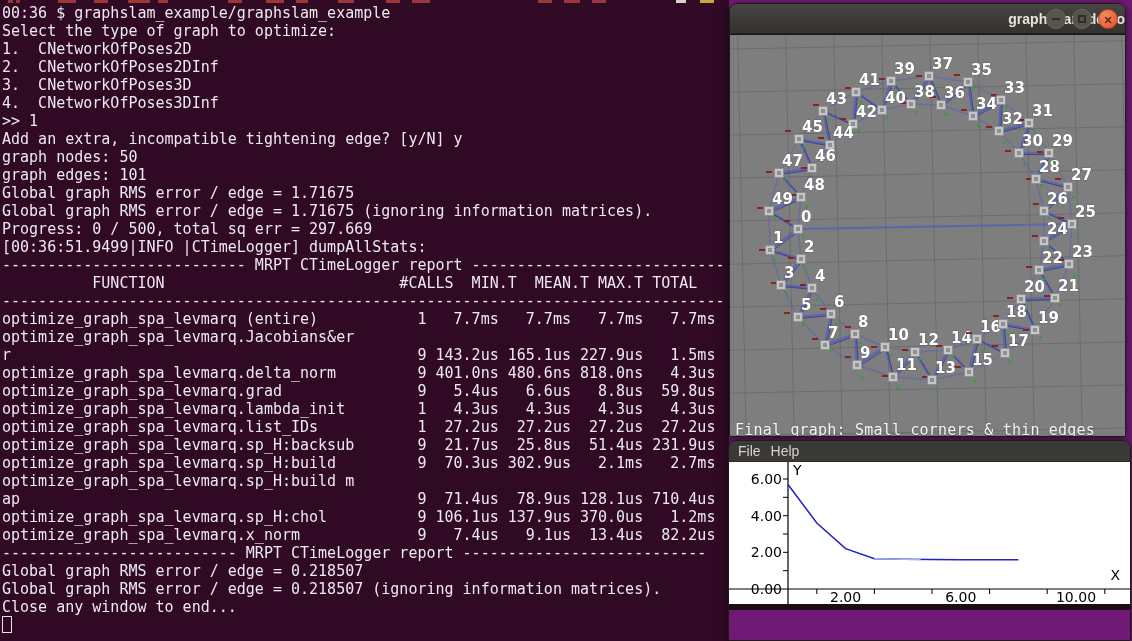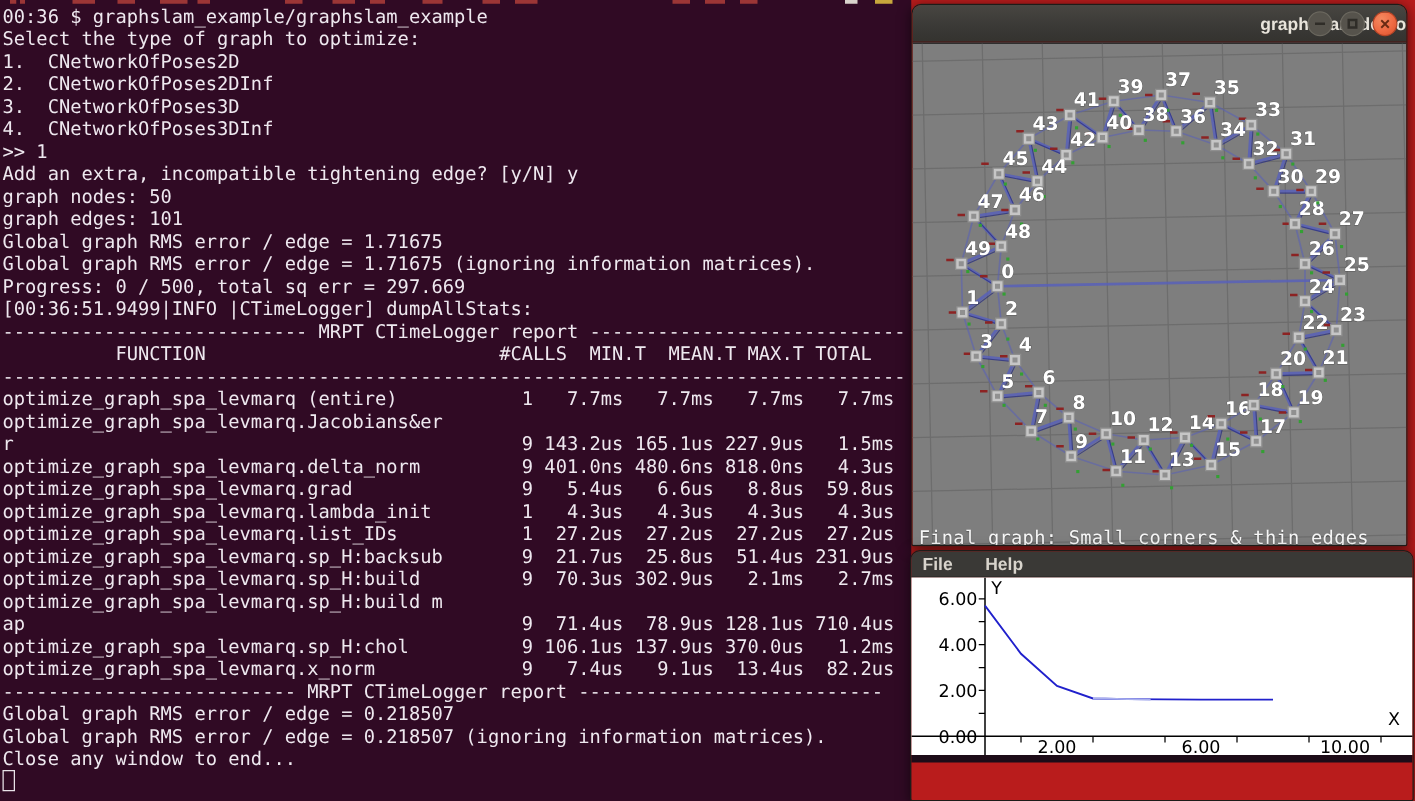--- a/index.html
+++ b/index.html
@@ -1,18 +1,18 @@
 <!DOCTYPE html>
 <html><head>
 <meta charset="utf-8">
 <style>
   * { box-sizing: border-box; margin: 0; padding: 0; }
   html,body { width:1132px; height:641px; overflow:hidden; }
   body { font-family: "Liberation Sans", sans-serif; }
-  .desktop { position:relative; width:1132px; height:641px; background:#b91c1c; overflow:hidden; }
+  .desktop { position:relative; width:1132px; height:641px; background:#701a75; overflow:hidden; }
 
   
   .terminal { position:absolute; left:0; top:0; width:729px; height:641px; background:#300a24; }
   .term-text { position:absolute; left:2px; top:4px; font-family:"DejaVu Sans Mono", monospace;
                font-size:15px; line-height:18px; color:#eee8ef; white-space:pre; }
   .frag-row { position:absolute; left:0; top:0; width:729px; height:4px; overflow:hidden; }
   .frag { position:absolute; top:0; height:3px; }
   .term-cursor { position:absolute; left:2px; top:616px; width:10px; height:17px;
                  border:1.5px solid #e8e2e8; background:transparent; }
 
@@ -40,22 +40,22 @@
 
   
   .win-graph { left:729px; top:3px; width:397px; height:434px; }
   .graph-view { position:relative; height:402px; background:#7e7e7e; border-top:1px solid #141414; }
   .legend { position:absolute; left:5px; top:353px; font-family:"DejaVu Sans Mono", monospace;
             font-size:15px; letter-spacing:0.2px; line-height:17px; color:#f6f6f6;
             text-shadow:0 1px 1px rgba(0,0,0,0.35); white-space:pre; }
 
   
   .win-plot { left:728px; top:440px; width:403px; height:201px; }
-  .menubar { height:21px; background:#3a3936; display:flex; align-items:center; gap:26px;
-             padding-left:9px; border-bottom:1px solid #2c2b28;font-weight:bold; }
+  .menubar { height:21px; background:#3a3936; display:flex; align-items:center; gap:10px;
+             padding-left:9px; border-bottom:1px solid #2c2b28; }
   .menu-item { font-size:14px; color:#d8d4cc; }
   .plot-area { height:142px; background:#ffffff; position:relative; }
   .bottom-strip { height:6px; background:#1d0c18; }
 </style>
 </head>
 <body>
 
 <div class="desktop">
 
   <div class="terminal">

